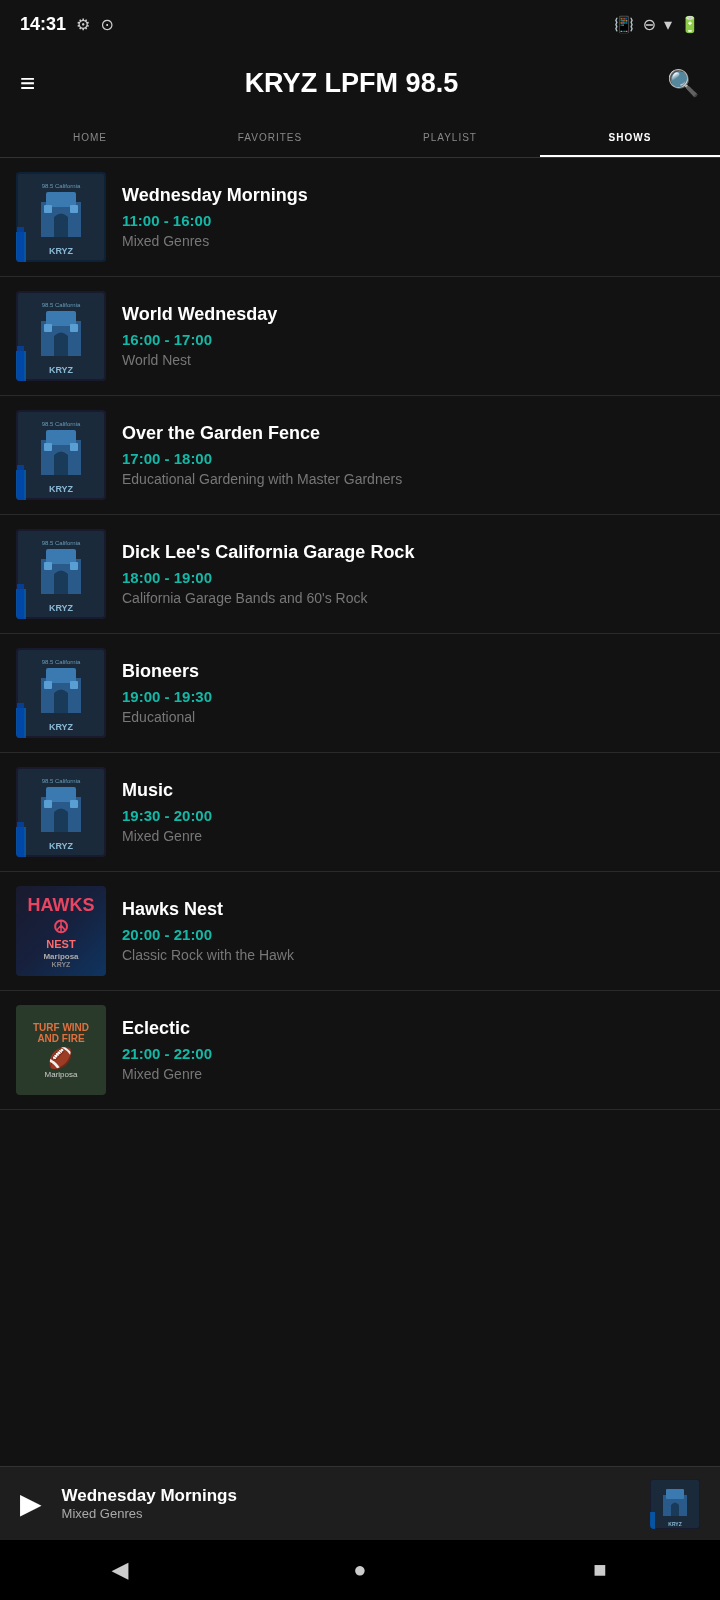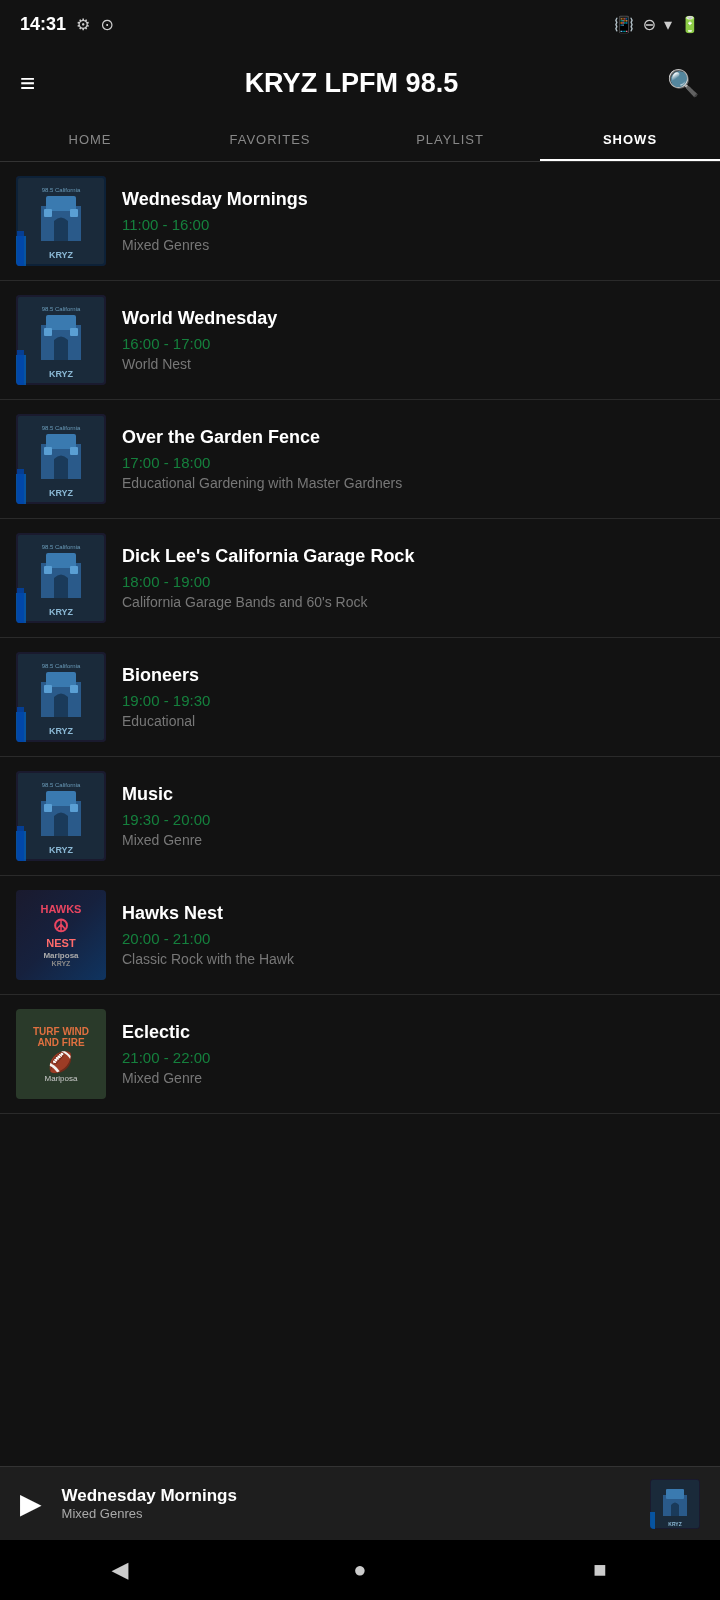--- a/index.html
+++ b/index.html
@@ -60,21 +60,21 @@
     
     .nav-tabs {
       display: flex;
       border-bottom: 1px solid #333;
       background: #121212;
     }
     .nav-tab {
       flex: 1;
       text-align: center;
       padding: 14px 0;
-      font-size: 13px;
+      font-size: 10px;
       letter-spacing: 1px;
       color: #888;
       cursor: pointer;
       position: relative;
     }
     .nav-tab.active {
       color: #fff;
       font-weight: bold;
     }
     .nav-tab.active::after {
@@ -142,22 +142,23 @@
       padding-left: 16px;
     }
     .show-name {
       font-size: 18px;
       font-weight: bold;
       color: #fff;
       margin-bottom: 6px;
     }
     .show-time {
       font-size: 15px;
-      color: #15803d;
+      color: #14b8a6;
       margin-bottom: 4px;
+      font-weight: bold;
     }
     .show-genre {
       font-size: 14px;
       color: #777;
     }
 
     
     .bottom-player {
       position: fixed;
       bottom: 60px;
@@ -391,21 +392,21 @@
       <div class="show-name">Music</div>
       <div class="show-time">19:30 - 20:00</div>
       <div class="show-genre">Mixed Genre</div>
     </div>
   </div>
 
   <div class="show-item">
     <div class="show-thumb">
       <div class="hawks-thumb">
         <div>
-          <div style="font-size:11px;color:#e94560;font-weight:bold;">HAWKS</div>
+          <div style="font-size:18px;color:#e94560;font-weight:bold;">HAWKS</div>
           <div style="font-size:18px;">☮</div>
           <div style="font-size:11px;color:#ff6b6b;">NEST</div>
           <div style="font-size:8px;color:#aaa;margin-top:2px;">Mariposa</div>
           <div style="font-size:7px;color:#888;">KRYZ</div>
         </div>
       </div>
     </div>
     <div class="show-info">
       <div class="show-name">Hawks Nest</div>
       <div class="show-time">20:00 - 21:00</div>

